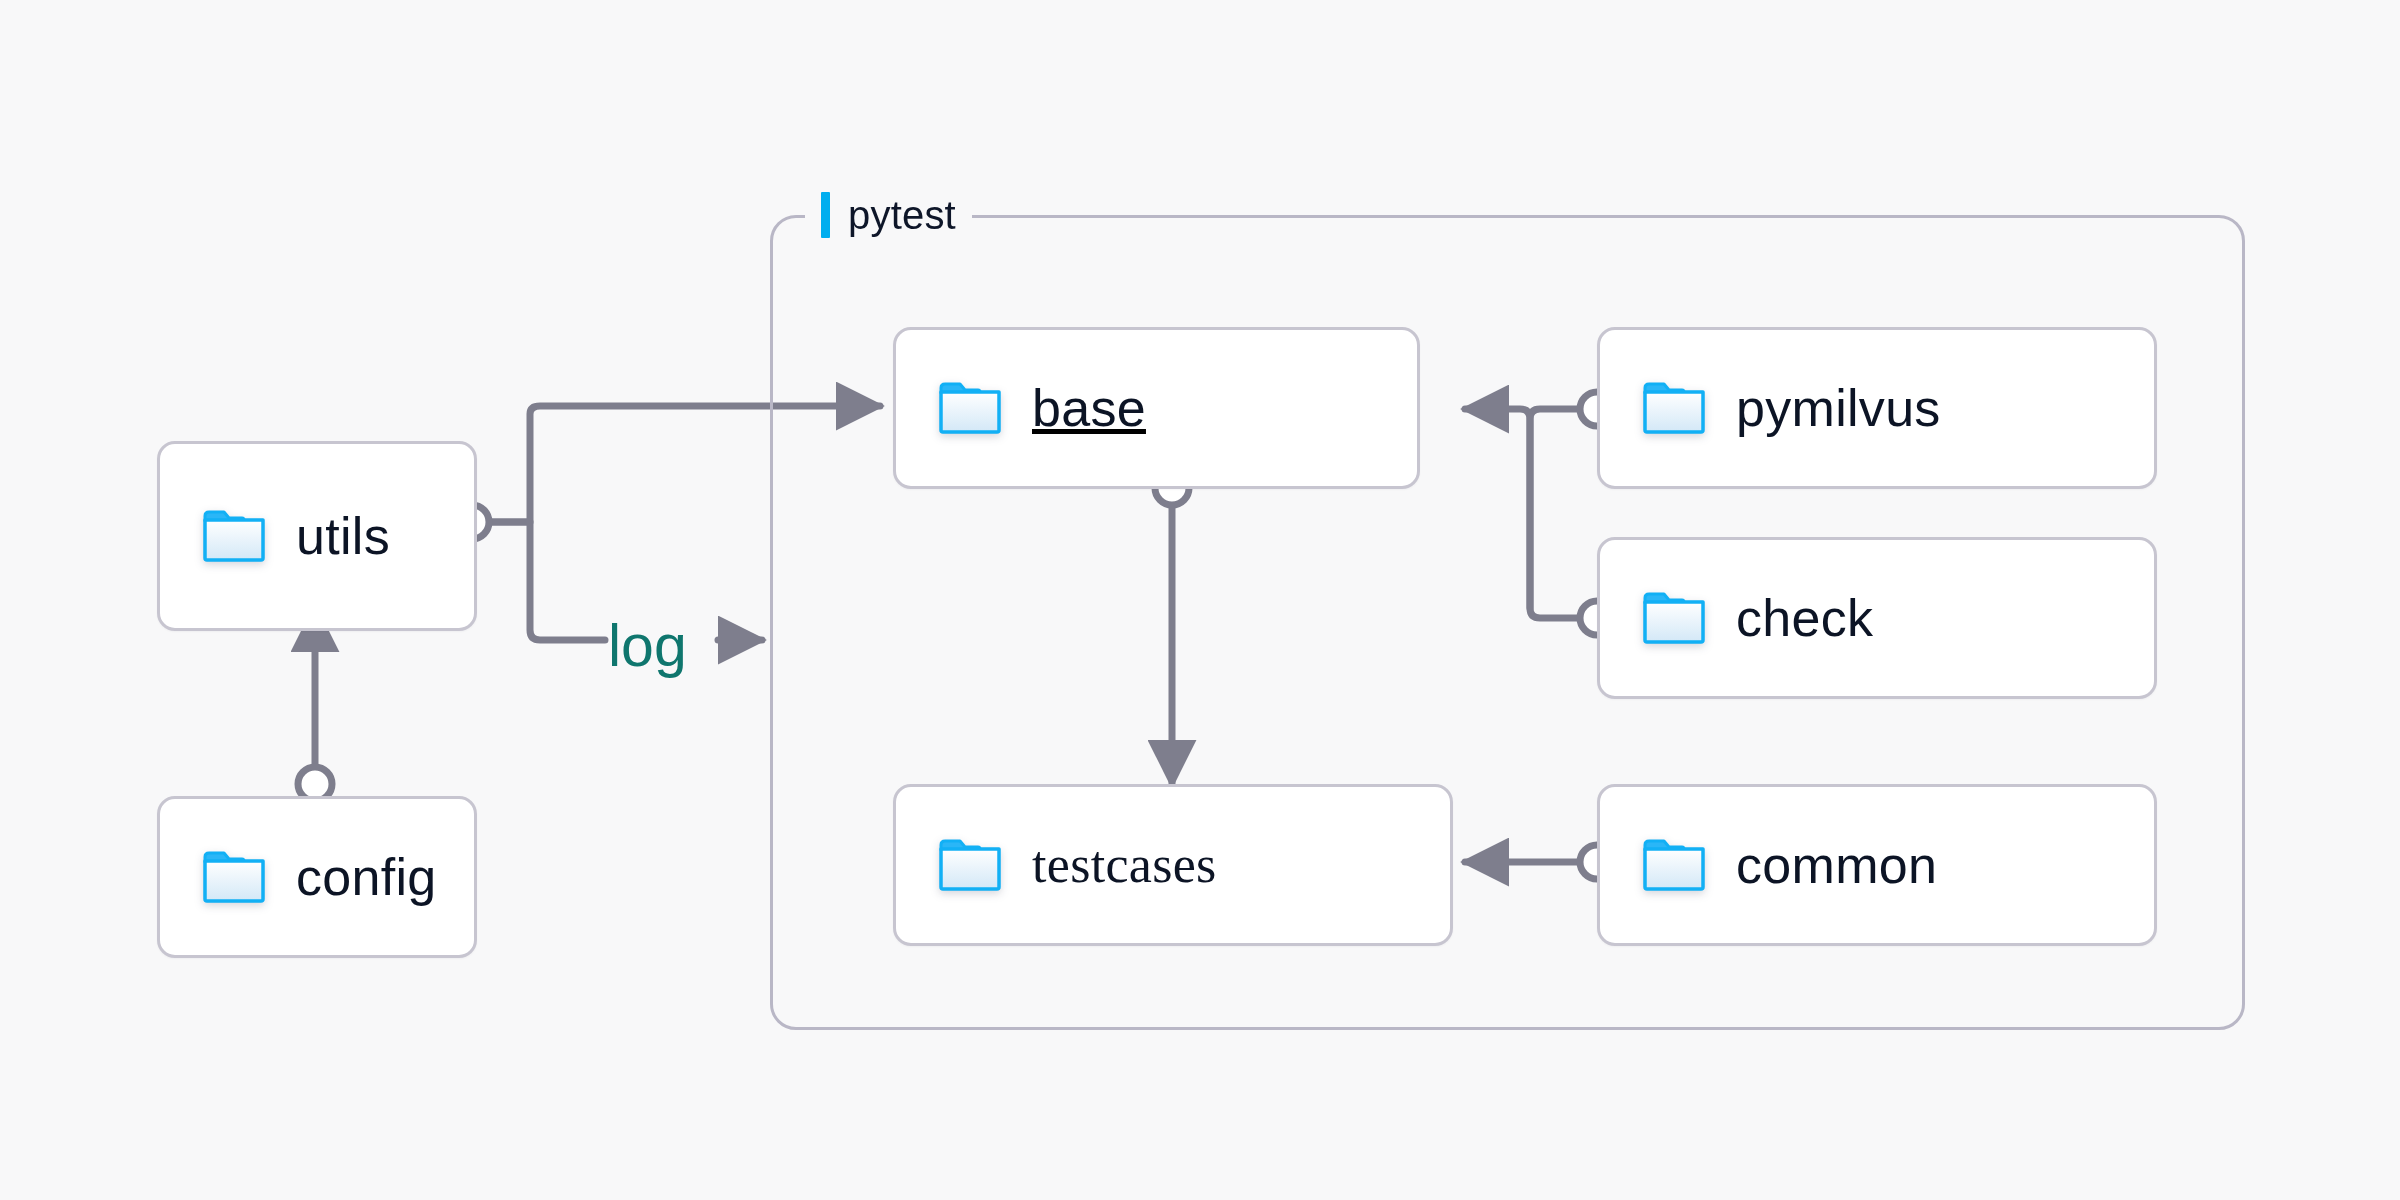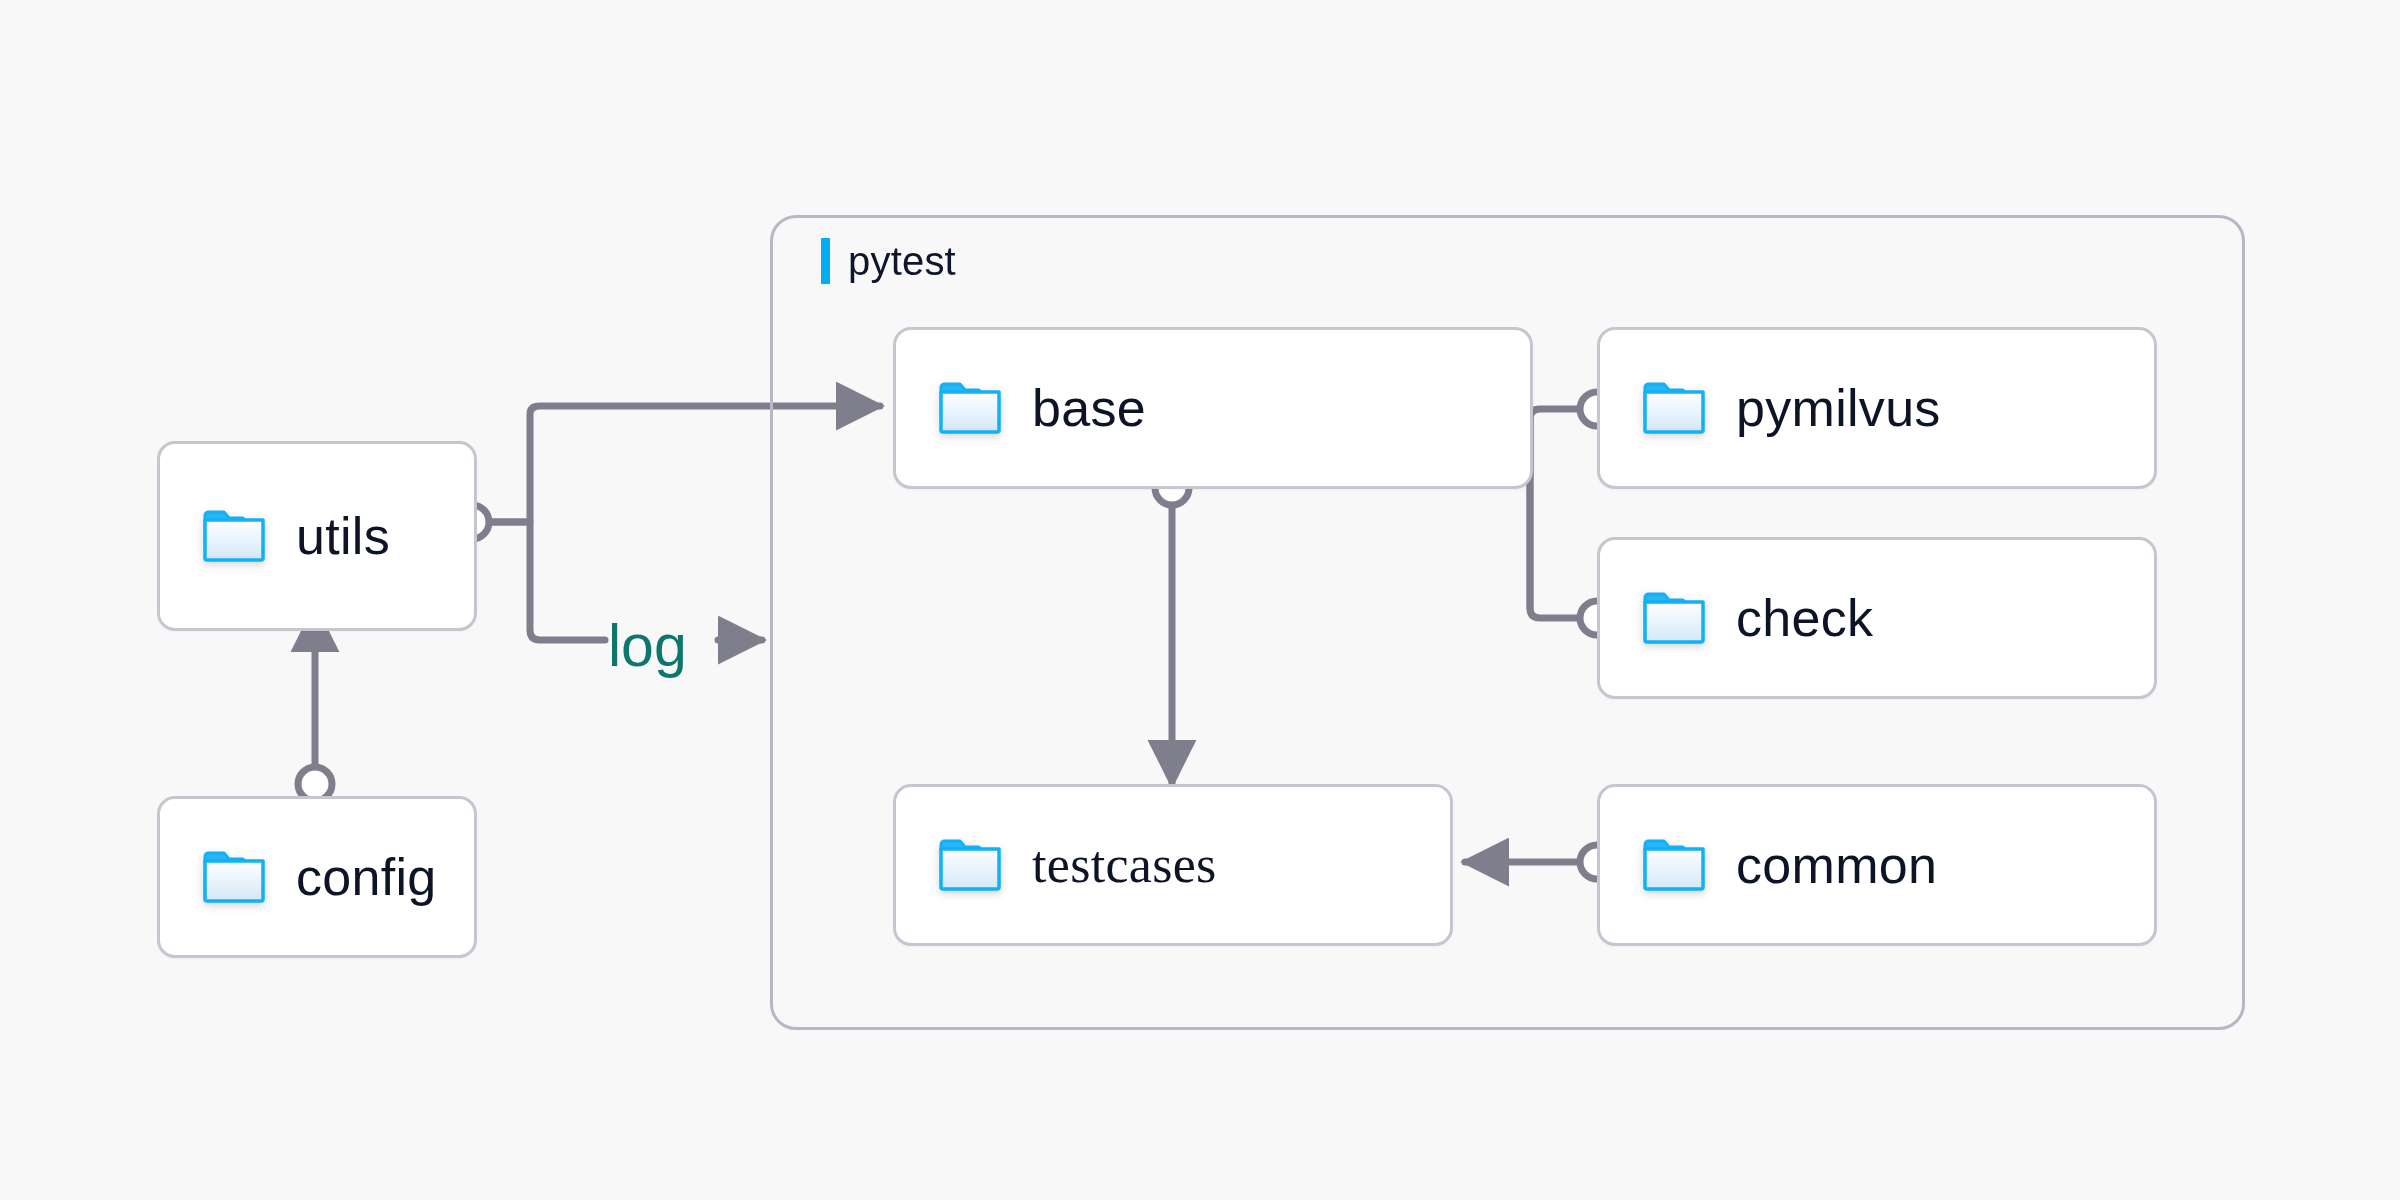--- a/index.html
+++ b/index.html
@@ -146,21 +146,21 @@
       <circle cx="315" cy="784" r="17"></circle>
       <circle cx="1172" cy="488" r="17"></circle>
       <circle cx="1597" cy="409" r="17"></circle>
       <circle cx="1597" cy="618" r="17"></circle>
       <circle cx="1597" cy="862" r="17"></circle>
     </g>
   </svg>
 
   <div class="group" style="left:770px; top:215px; width:1475px; height:815px;">
   </div>
-  <div class="group-label-wrap" style="left:805px; top:186px;margin-top:46px;">
+  <div class="group-label-wrap" style="left:805px; top:186px;">
     <span class="group-accent"></span>
     <span class="group-label">pytest</span>
   </div>
 
   <div class="node" style="left:157px; top:441px; width:320px; height:190px;">
     <div class="node-inner">
       <svg class="folder-icon" viewBox="0 0 64 54">
         <path d="M3 12 L3 7 Q3 3 7 3 L22 3 L27 9 L40 9 Q42 9 42 11 L42 13 Z" fill="#2ab6f7" stroke="#12b0f5" stroke-width="3" stroke-linejoin="round"></path>
         <path d="M3 11 L61 11 Q61 11 61 14 L61 49 Q61 51 59 51 L5 51 Q3 51 3 49 Z" fill="url(#folderGrad)" stroke="#12b0f5" stroke-width="3.5" stroke-linejoin="round"></path>
       </svg>
@@ -171,21 +171,21 @@
   <div class="node" style="left:157px; top:784px; width:320px; height:162px;margin-top:12px;">
     <div class="node-inner">
       <svg class="folder-icon" viewBox="0 0 64 54">
         <path d="M3 12 L3 7 Q3 3 7 3 L22 3 L27 9 L40 9 Q42 9 42 11 L42 13 Z" fill="#2ab6f7" stroke="#12b0f5" stroke-width="3" stroke-linejoin="round"></path>
         <path d="M3 11 L61 11 Q61 11 61 14 L61 49 Q61 51 59 51 L5 51 Q3 51 3 49 Z" fill="url(#folderGrad)" stroke="#12b0f5" stroke-width="3.5" stroke-linejoin="round"></path>
       </svg>
       <span class="node-label">config</span>
     </div>
   </div>
 
-  <div class="node" style="left:893px; top:327px; width:640px; height:162px;">
+  <div class="node" style="left:893px; top:327px; width:527px; height:162px;text-decoration:underline;">
     <div class="node-inner">
       <svg class="folder-icon" viewBox="0 0 64 54">
         <path d="M3 12 L3 7 Q3 3 7 3 L22 3 L27 9 L40 9 Q42 9 42 11 L42 13 Z" fill="#2ab6f7" stroke="#12b0f5" stroke-width="3" stroke-linejoin="round"></path>
         <path d="M3 11 L61 11 Q61 11 61 14 L61 49 Q61 51 59 51 L5 51 Q3 51 3 49 Z" fill="url(#folderGrad)" stroke="#12b0f5" stroke-width="3.5" stroke-linejoin="round"></path>
       </svg>
       <span class="node-label">base</span>
     </div>
   </div>
 
   <div class="node" style="left:893px; top:784px; width:560px; height:162px;font-family:Liberation Serif, serif;">

